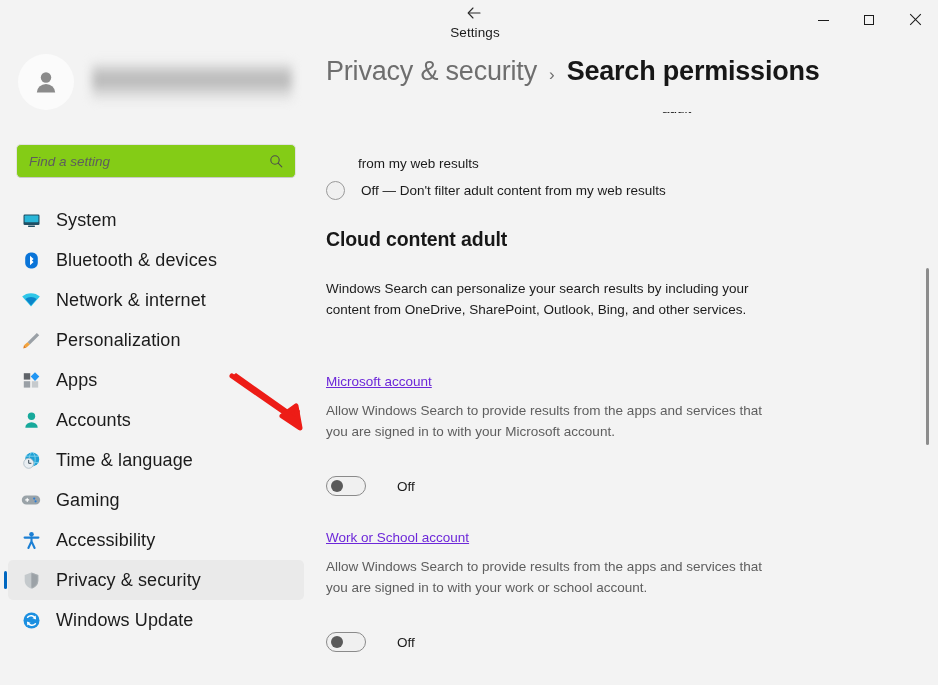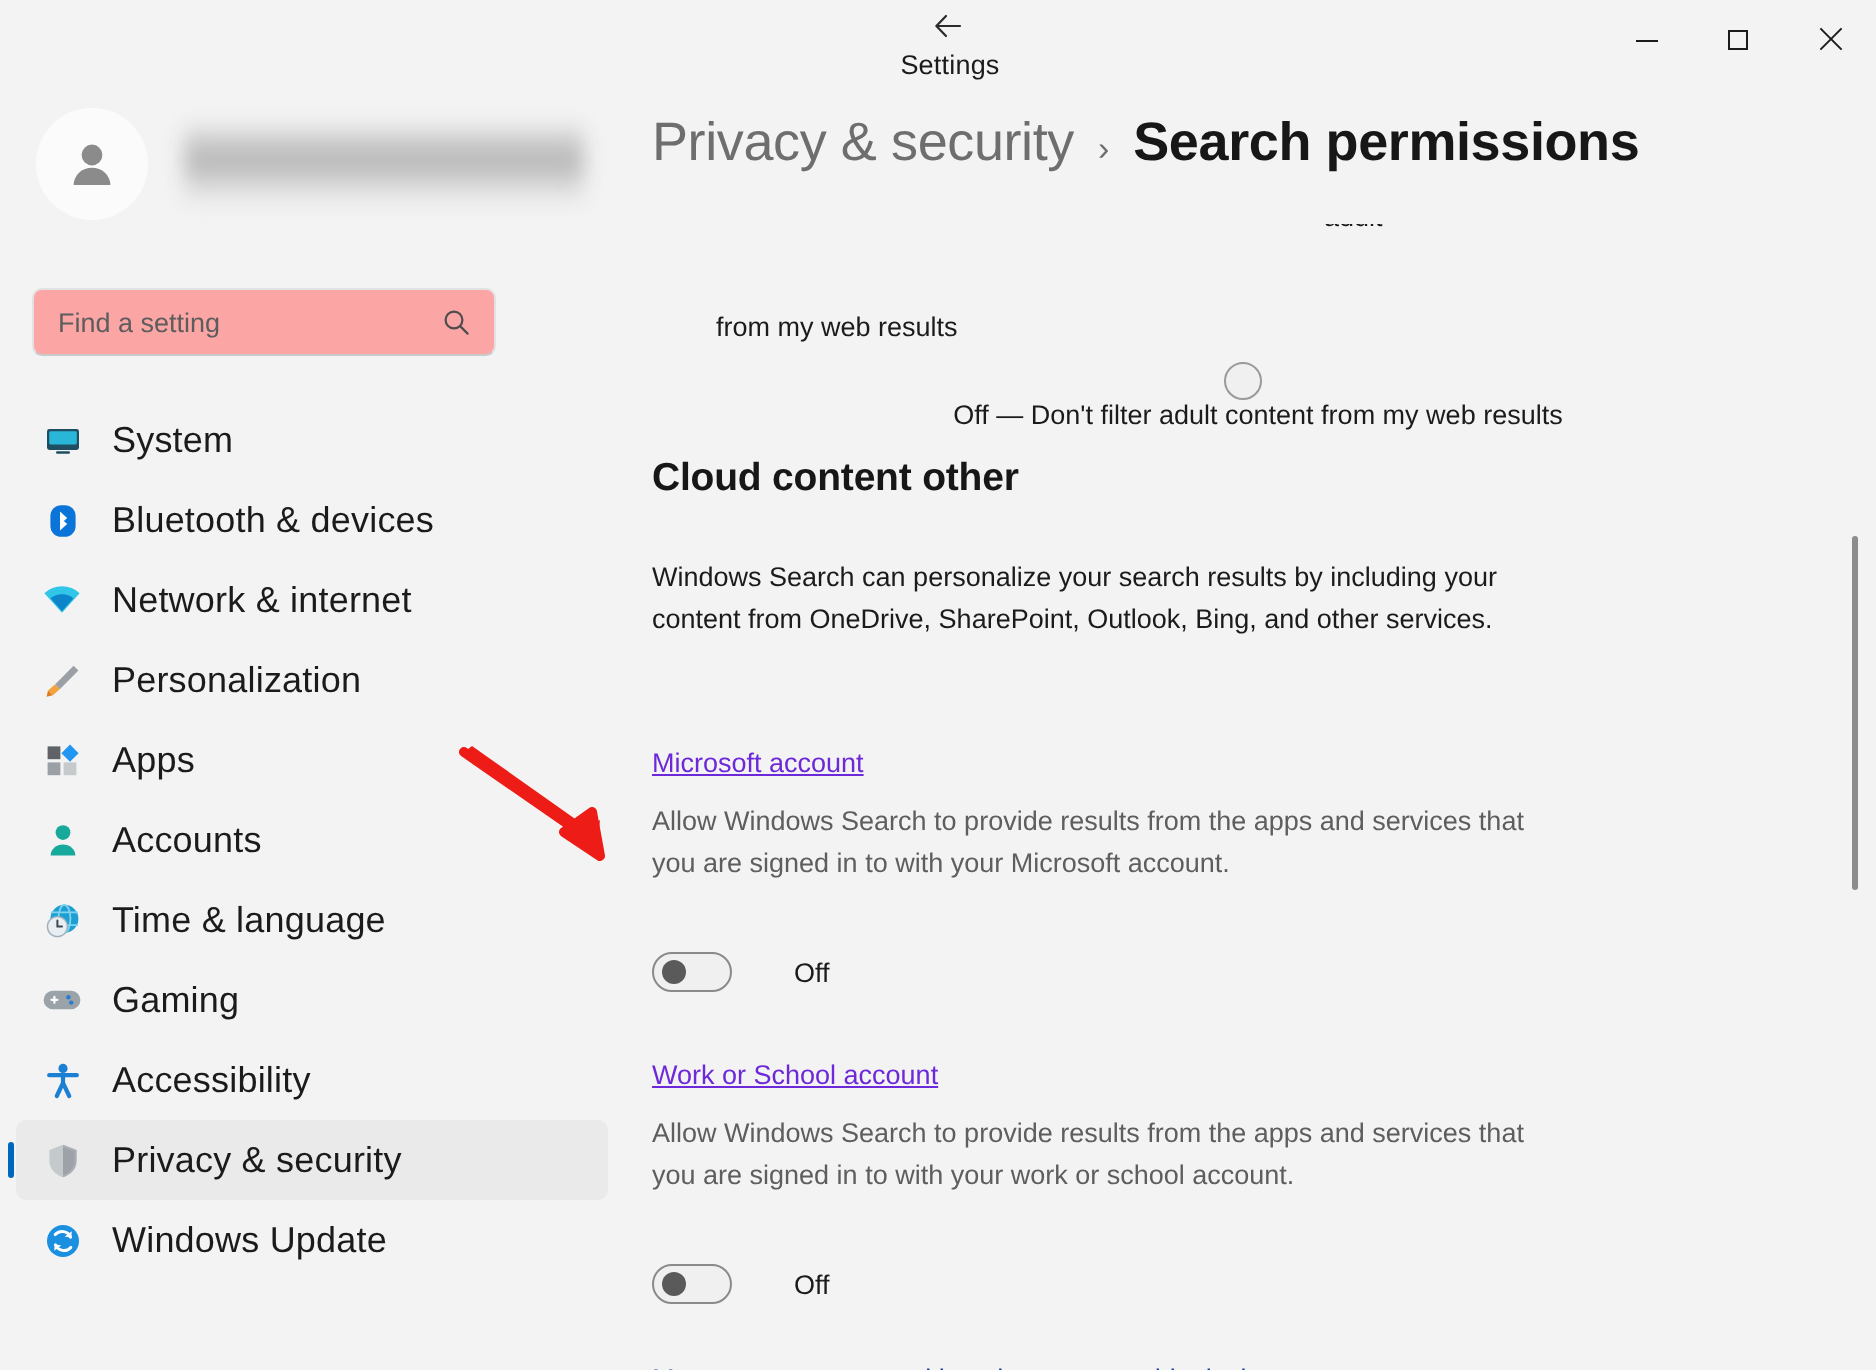--- a/index.html
+++ b/index.html
@@ -55,23 +55,23 @@
     background: linear-gradient(180deg,
        rgba(224,224,224,.35) 0%,
        rgba(196,196,196,.85) 22%,
        rgba(178,178,178,.95) 48%,
        rgba(205,205,205,.75) 74%,
        rgba(231,231,231,.30) 100%);
     filter: blur(5px);
   }
 
   .searchbox {
-    position: absolute; left: 16px; top: 104px; width: 232px; height: 34px;
-    background: #fca5a5; border: 1px solid #e2e2e2; border-bottom-color: #c9c9c9;
-    border-radius: 5px; display: flex; align-items: center; cursor: text;
+    position: absolute; left: 16px; top: 104px; width: 280px; height: 34px;
+    background: #84cc16; border: 1px solid #e2e2e2; border-bottom-color: #c9c9c9;
+    border-radius: 5px; display: flex; align-items: center; cursor: text; font-style: italic;
   }
   .searchbox .ph { margin-left: 12px; font-size: 13.5px; color: #5d5d5d; flex: 1; }
   .searchbox .mag { margin-right: 12px; display: flex; }
 
   .navlist { position: absolute; left: 8px; top: 160px; width: 296px; }
   .navitem {
     position: relative; display: flex; align-items: center; height: 40px;
     border-radius: 5px; margin-bottom: 0px; cursor: pointer; padding-left: 12px;
   }
   .navitem.sel { background: #eaeaea; }
@@ -332,26 +332,26 @@
       <span class="bc-current">Search permissions</span>
     </div>
 
     <div class="scrollarea">
 
       <div class="clip-frag" style="top:4px;">
         <span>adult</span>
       </div>
       <div class="clip-text" style="top:48px;">from my web results</div>
 
-      <div class="radio-row" style="top:73px;flex-direction:column;">
+      <div class="radio-row" style="top:73px;">
         <span class="radio"></span>
         <span class="radio-label">Off — Don't filter adult content from my web results</span>
       </div>
 
-      <div class="sec-head" style="top:120px;">Cloud content other</div>
+      <div class="sec-head" style="top:120px;">Cloud content adult</div>
 
       <div class="body-text" style="top:170px;">Windows Search can personalize your search results by including your content from OneDrive, SharePoint, Outlook, Bing, and other services.</div>
 
       <div class="sub-head" style="top:266px;">Microsoft account</div>
       <div class="sub-desc" style="top:292px;">Allow Windows Search to provide results from the apps and services that you are signed in to with your Microsoft account.</div>
 
       <div class="toggle-row" style="top:368px;">
         <span class="toggle">
           <span class="knob"></span>
         </span>

